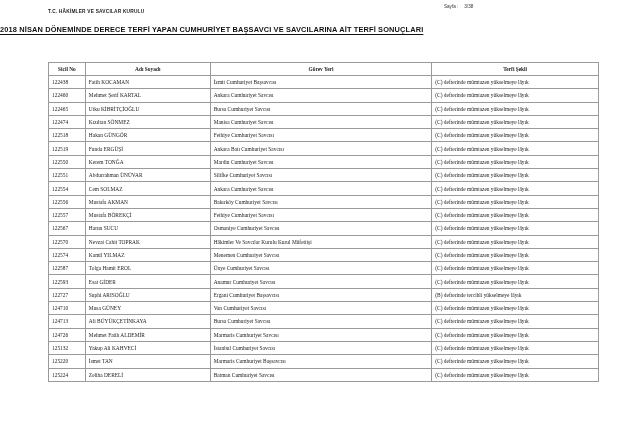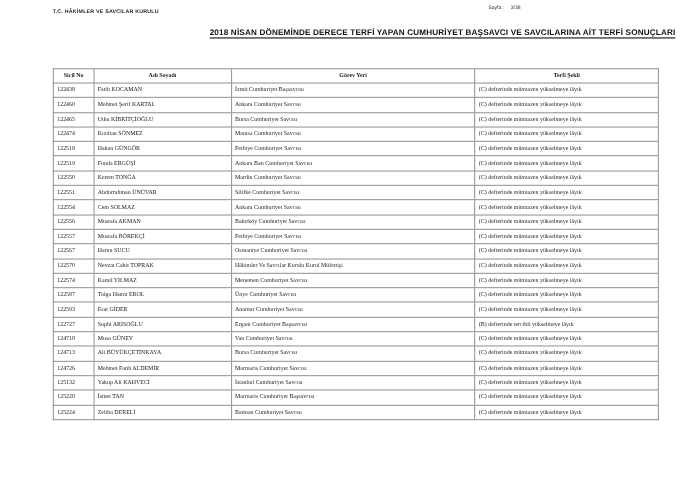--- a/index.html
+++ b/index.html
@@ -33,29 +33,28 @@
     font-family: "Liberation Sans", sans-serif;
     font-size: 4.6px;
     color: #333;
   }
   .page-number .num { margin-left: 6px; }
   .doc-title {
     position: absolute;
     left: 0;
     top: 25px;
     width: 566px;
-    text-align: right;
+    text-align: left;
     font-family: "Liberation Sans", sans-serif;
     font-weight: bold;
     font-size: 7.4px;
     letter-spacing: 0.15px;
     color: #111;
     text-decoration: underline;
     text-underline-offset: 2px;
-    margin-left: 48px;
   }
   table.terfi {
     position: absolute;
     left: 48px;
     top: 62px;
     width: 551px;
     border-collapse: collapse;
     table-layout: fixed;
     font-size: 5.4px;
     color: #1c1c1c;

